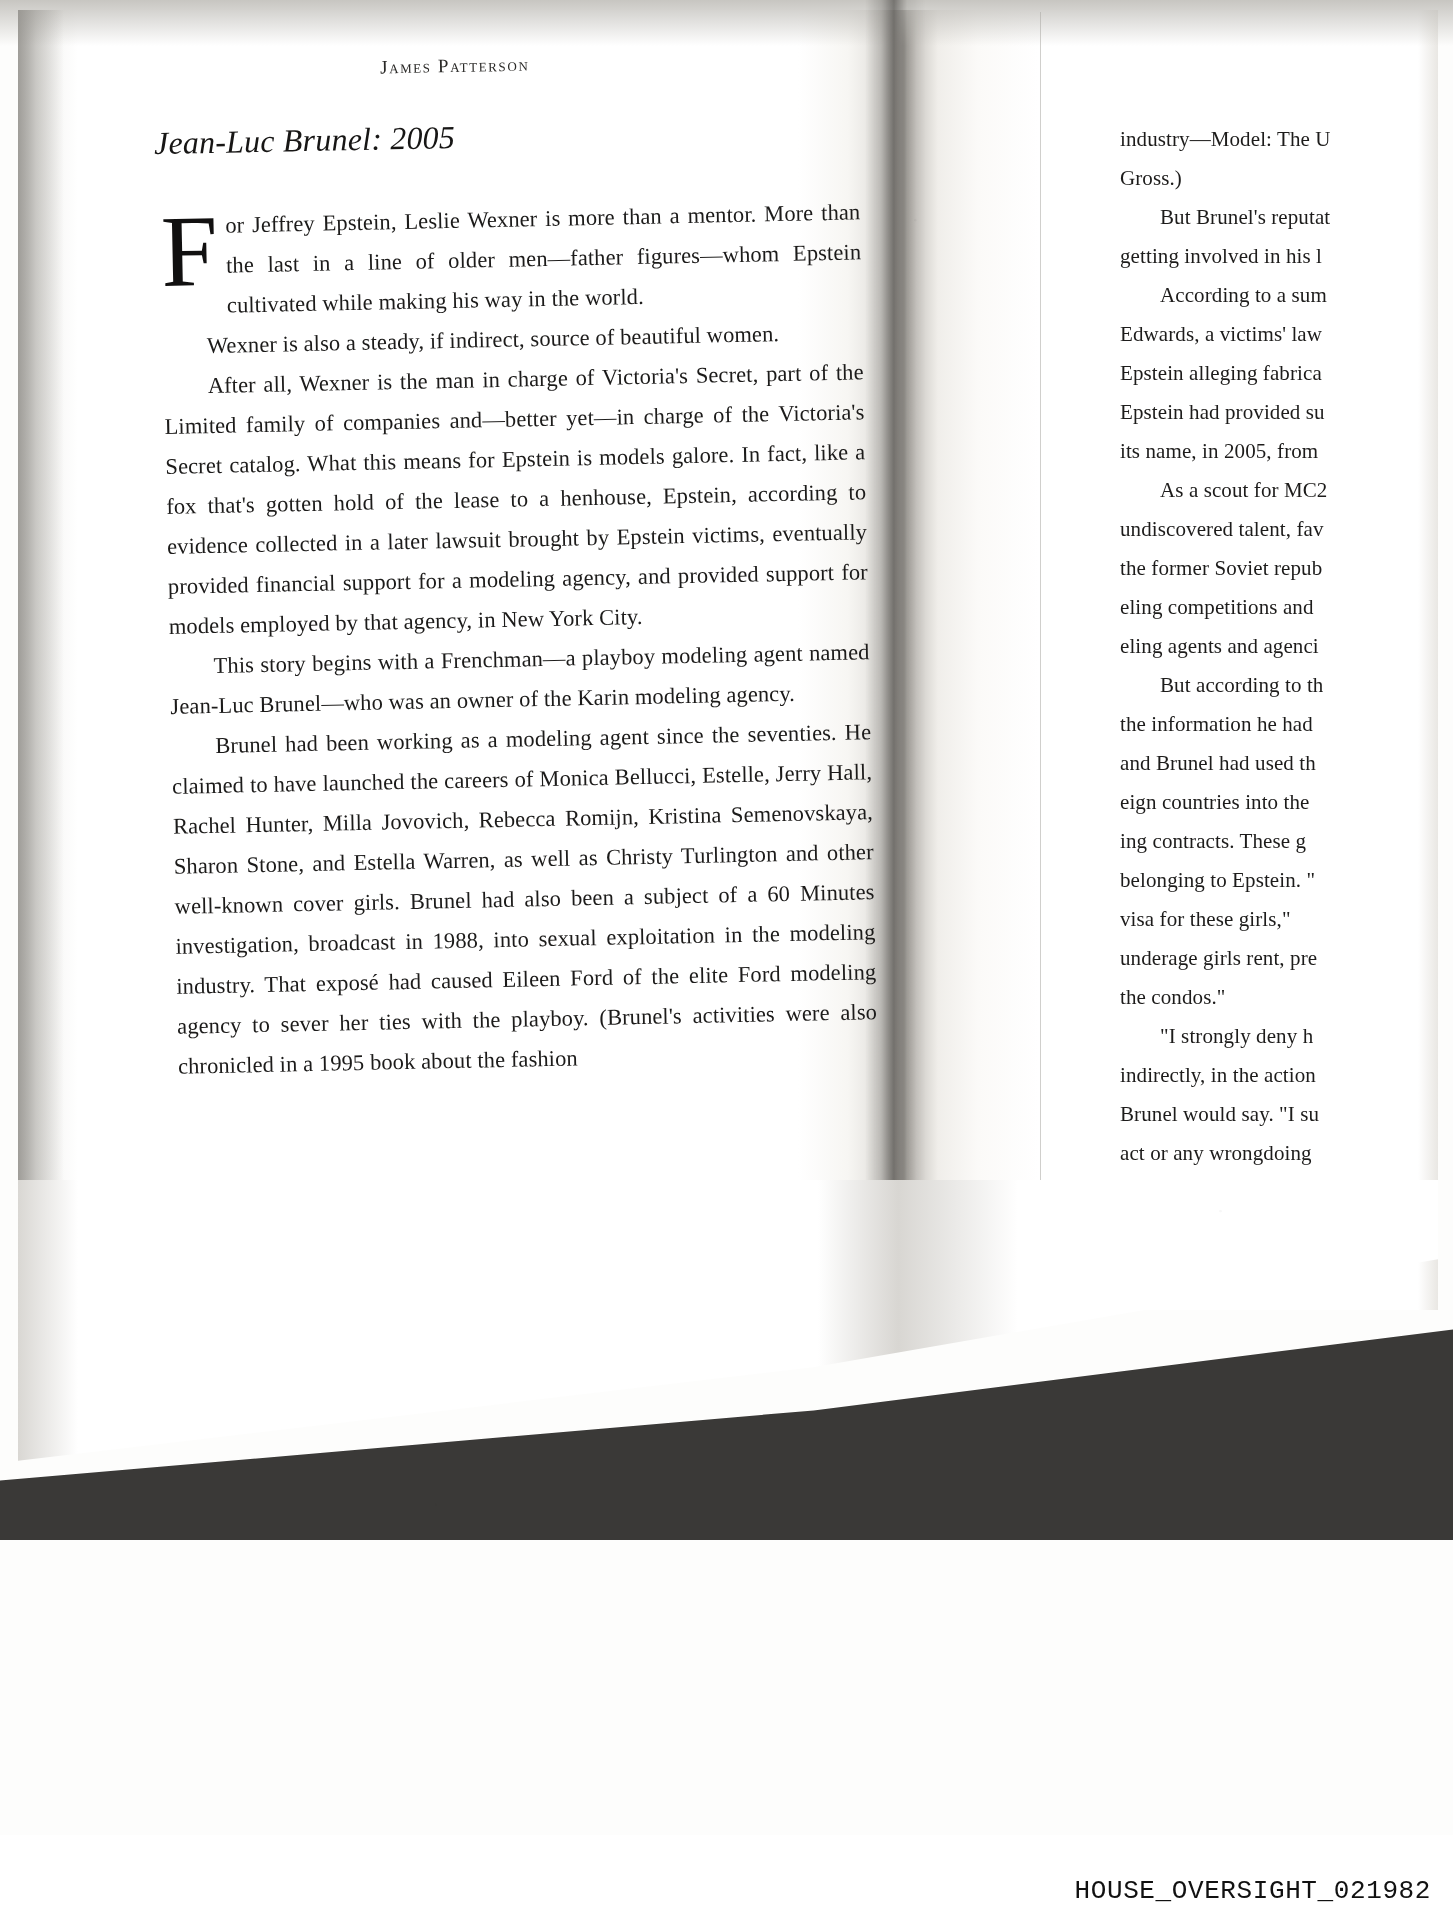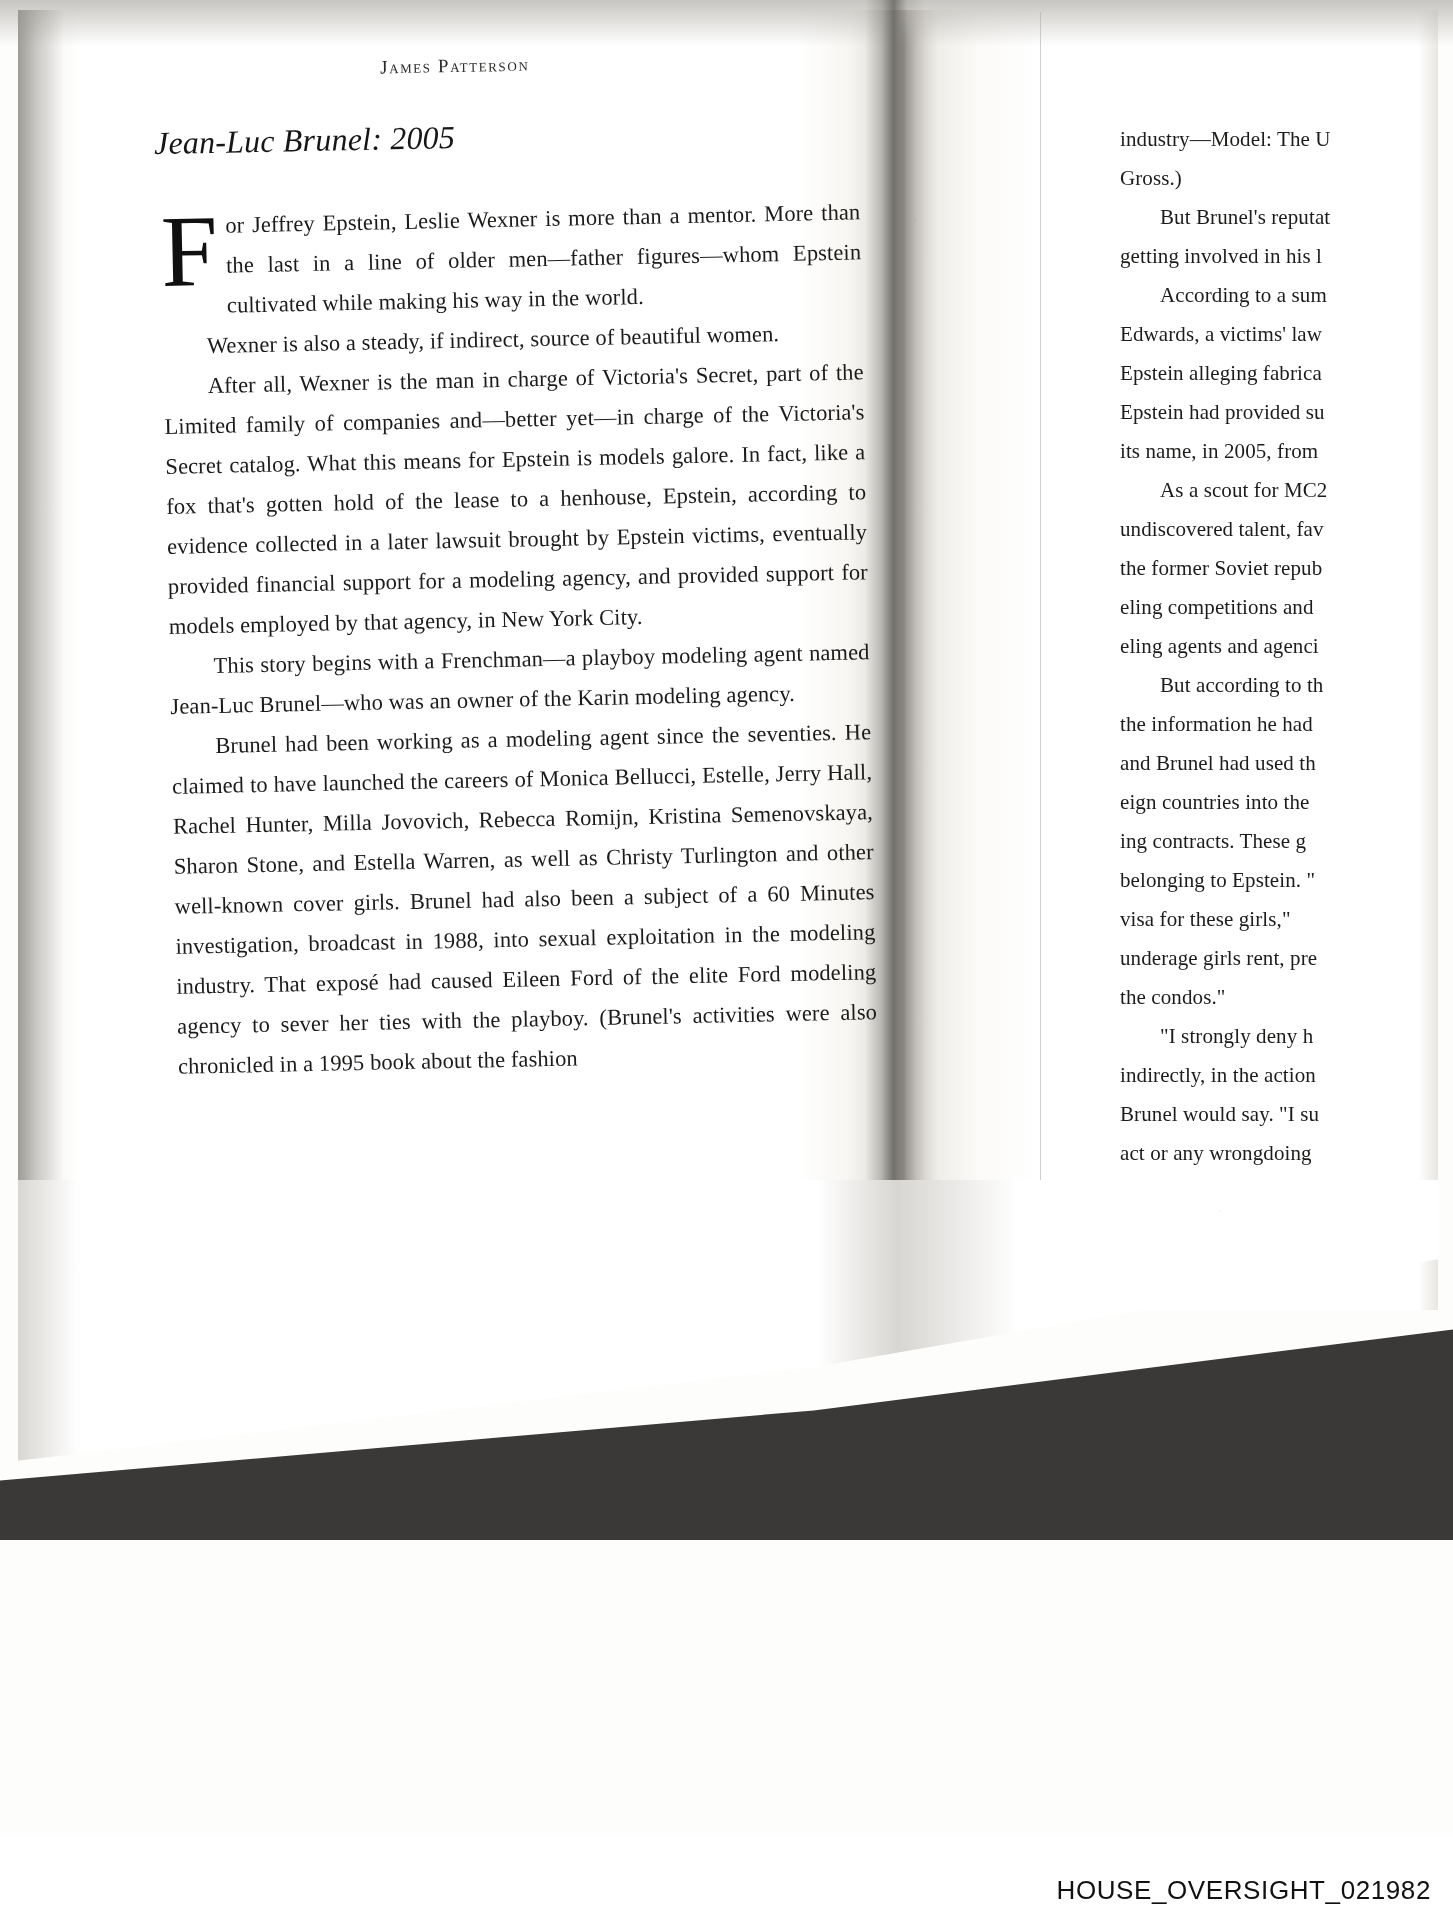--- a/index.html
+++ b/index.html
@@ -208,21 +208,21 @@
       radial-gradient(circle at 63% 12%, rgba(0,0,0,0.03) 0 1px, transparent 1.5px),
       radial-gradient(circle at 84% 66%, rgba(0,0,0,0.03) 0 1px, transparent 1.5px),
       radial-gradient(circle at 30% 82%, rgba(0,0,0,0.025) 0 1px, transparent 1.5px);
   }
 
   
   .footer-stamp {
     position: absolute;
     right: 22px;
     bottom: 14px;
-    font-family: Liberation Sans, sans-serif;
+    font-family: Liberation Mono, monospace;
     font-size: 26px;
     letter-spacing: 0.6px;
     color: #111;
   }
 </style>
 </head>
 <body>
 
 <div id="scan">
 

